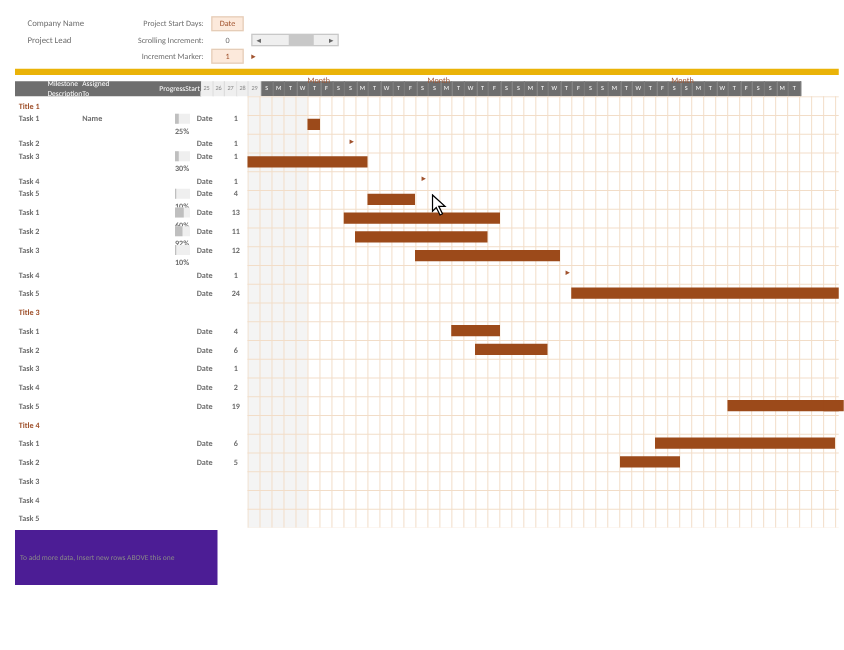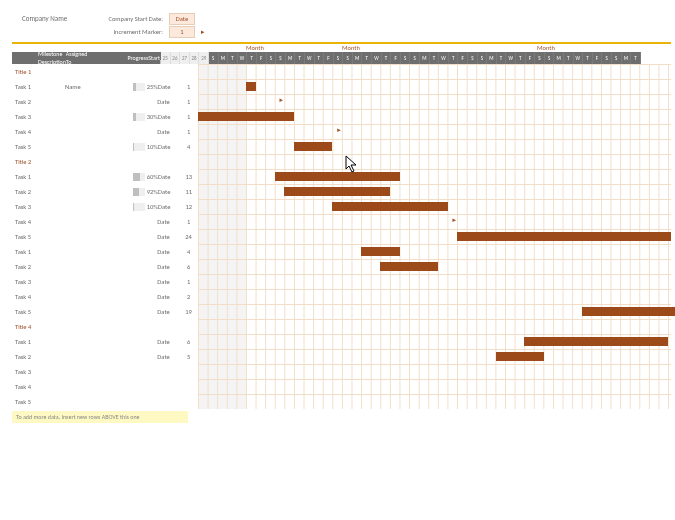--- a/index.html
+++ b/index.html
@@ -78,21 +78,21 @@
     text-align: center;
   }
   .chart-area {
     margin-top: 4px;
     position: relative;
   }
   .month-header {
     display: flex;
     position: relative;
     height: 10px;
-    border-top: 2px solid #eab308;
+    border-top: 5px solid #eab308;
   }
   .month-header .left-pad { width: 186px; flex-shrink: 0; }
   .month-label {
     color: #a0522d;
     font-size: 6.5px;
     position: absolute;
   }
   .day-header {
     display: flex;
     height: 12px;
@@ -137,25 +137,26 @@
     display: flex;
     height: 15px;
     align-items: center;
   }
   .row-left {
     width: 186px;
     flex-shrink: 0;
     display: flex;
     font-size: 6.5px;
     color: #6e6e6e;
+    font-weight: bold;
   }
   .row-left.title .col-desc { color: #a0522d; }
   .row-left .col-desc { width: 68px; padding-left: 3px; }
   .row-left .col-assn { width: 36px; }
-  .row-left .col-prog { width: 30px; display: flex; align-items: center; gap: 2px; }
+  .row-left .col-prog { width: 30px; display: flex; align-items: center; gap: 2px; flex-direction: column; }
   .row-left .col-start { width: 28px; }
   .row-left .col-days { width: 24px; text-align: center; }
   .prog-bar-bg {
     width: 12px; height: 8px; background: #efefef; position: relative;
   }
   .prog-bar-fill {
     height: 100%; background: #bfbfbf;
   }
   .row-chart {
     flex: 1;
@@ -192,46 +193,56 @@
   }
   .flag {
     position: absolute;
     color: #a0522d;
     font-size: 7px;
     z-index: 3;
     top: 1px;
   }
   .footer-note {
     margin-top: 2px;
-    background: #fef9c3;
+    background: #4c1d95;
     color: #888;
     font-size: 6px;
-    padding: 2px 4px;
-    width: 176px;
+    padding: 18px 4px;
+    width: 162px;
   }
   .cursor {
     position: absolute;
     left: 345px;
     top: 155px;
     z-index: 10;
     pointer-events: none;
   }
 </style>
 </head>
 <body>
 
 <div class="container">
 
 
   <div class="meta-row">
     <div class="meta-label">Company Name</div>
-    <div class="meta-config-label">Company Start Date:</div>
+    <div class="meta-config-label">Project Start Days:</div>
     <div class="meta-val">Date</div>
   </div>
 
+  <div class="meta-row">
+    <div class="meta-label">Project Lead</div>
+    <div class="meta-config-label">Scrolling Increment:</div>
+    <div class="meta-val-plain">0</div>
+    <div class="scrollbar">
+      <div class="arrow">◄</div>
+      <div class="thumb"></div>
+      <div class="arrow">►</div>
+    </div>
+  </div>
 
   <div class="meta-row">
     <div class="meta-label"></div>
     <div class="meta-config-label">Increment Marker:</div>
     <div class="meta-val">1</div>
     <span style="color:#a0522d;font-size:7px;">▸</span>
   </div>
 
   <div class="chart-area">
 
@@ -386,30 +397,20 @@
               <span>10%</span>
             </div>
             <div class="col-start">Date</div>
             <div class="col-days">4</div>
           </div>
           <div class="row-chart">
             <div class="bar" style="left: 96px; width: 38.4px;"></div>
           </div>
         </div>
         <div class="row">
-          <div class="row-left title">
-            <div class="col-desc">Title 2</div>
-            <div class="col-assn"></div>
-            <div class="col-prog"></div>
-            <div class="col-start"></div>
-            <div class="col-days"></div>
-          </div>
-          <div class="row-chart"></div>
-        </div>
-        <div class="row">
           <div class="row-left">
             <div class="col-desc">Task 1</div>
             <div class="col-assn"></div>
             <div class="col-prog">
               <div class="prog-bar-bg">
                 <div class="prog-bar-fill" style="width: 60%;"></div>
               </div>
               <span>60%</span>
             </div>
             <div class="col-start">Date</div>
@@ -471,20 +472,30 @@
             <div class="col-assn"></div>
             <div class="col-prog"></div>
             <div class="col-start">Date</div>
             <div class="col-days">24</div>
           </div>
           <div class="row-chart">
             <div class="bar" style="left: 259.2px; width: 213.8px;"></div>
           </div>
         </div>
         <div class="row">
+          <div class="row-left title">
+            <div class="col-desc">Title 3</div>
+            <div class="col-assn"></div>
+            <div class="col-prog"></div>
+            <div class="col-start"></div>
+            <div class="col-days"></div>
+          </div>
+          <div class="row-chart"></div>
+        </div>
+        <div class="row">
           <div class="row-left">
             <div class="col-desc">Task 1</div>
             <div class="col-assn"></div>
             <div class="col-prog"></div>
             <div class="col-start">Date</div>
             <div class="col-days">4</div>
           </div>
           <div class="row-chart">
             <div class="bar" style="left: 163.2px; width: 38.4px;"></div>
           </div>

